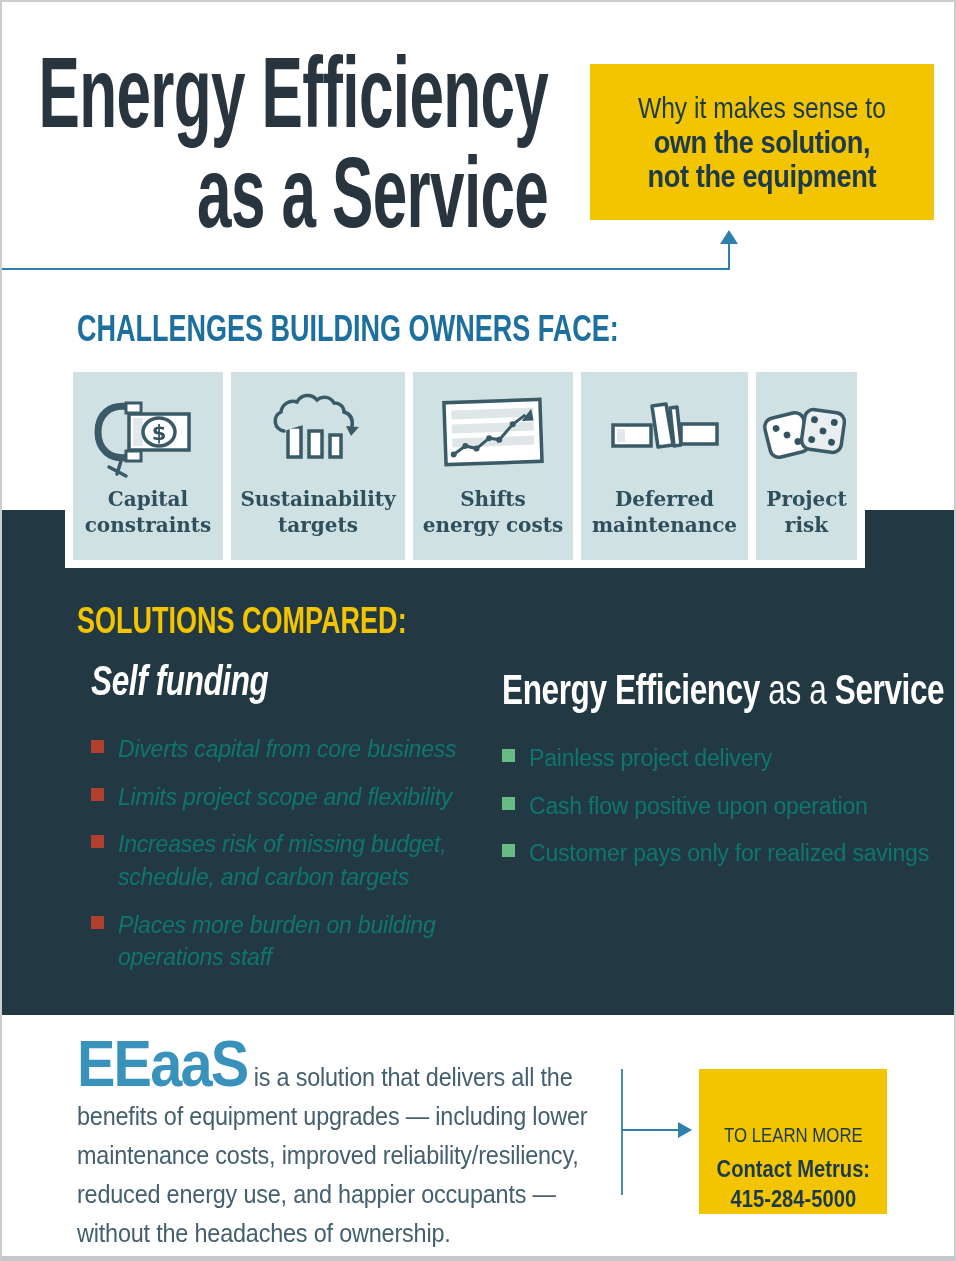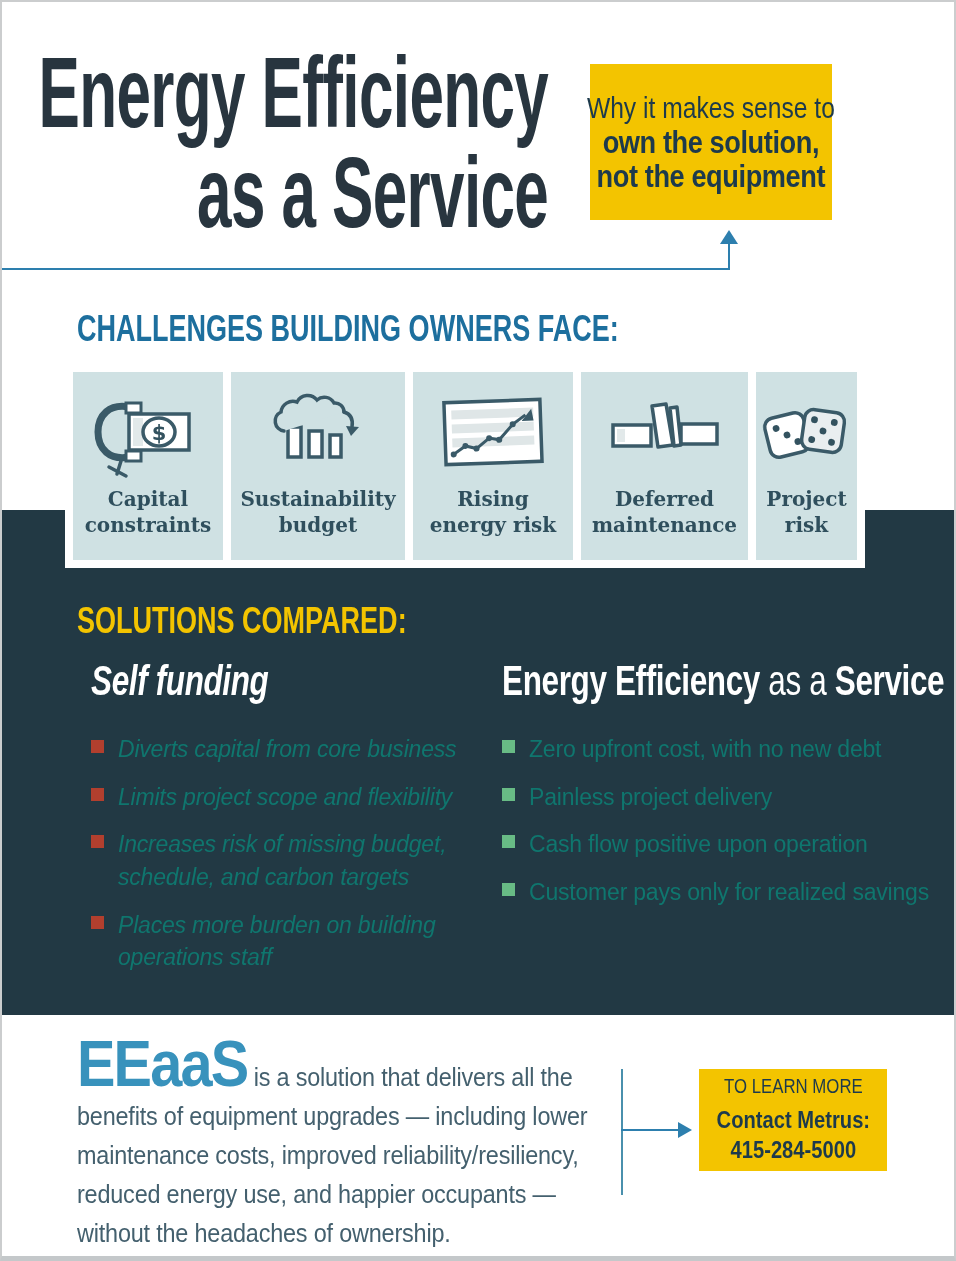--- a/index.html
+++ b/index.html
@@ -17,21 +17,21 @@
   
   .main-title {
     position:absolute; top:40px; right:406px;
     text-align:right;
     font-weight:bold; font-size:100px; line-height:100px;
     color:#28353f; letter-spacing:-1px;
     transform:scaleX(0.62); transform-origin:100% 0;
     white-space:nowrap;
   }
   .callout-box {
-    position:absolute; left:588px; top:62px; width:242px; height:156px;
+    position:absolute; left:588px; top:62px; width:344px; height:156px;
     background:#f3c400;
     display:flex; align-items:center; justify-content:center;
   }
   .callout-inner {
     transform:scaleX(0.85); transform-origin:center;
     text-align:center; color:#1d3a4c; white-space:nowrap;
   }
   .callout-line1 { font-size:29px; line-height:33px; font-weight:normal; }
   .callout-line2, .callout-line3 { font-size:32px; line-height:34px; font-weight:bold; letter-spacing:-0.5px; }
 
@@ -72,21 +72,21 @@
     position:absolute; left:0; top:508px; width:952px; height:505px;
     background:#223944; z-index:1;
   }
   .solutions-heading {
     position:absolute; left:75px; top:598px; z-index:3;
     font-weight:bold; font-size:37px; color:#f3c400;
     transform:scaleX(0.73); transform-origin:0 0; white-space:nowrap;
   }
   .col { position:absolute; top:655px; z-index:3; }
   .col-left  { left:89px;  width:385px;font-style:italic; }
-  .col-right { left:500px; width:432px; }
+  .col-right { left:500px; width:432px;margin-top:9px; }
   .col-title {
     font-size:42px; font-weight:bold; color:#ffffff; line-height:48px;
     transform:scaleX(0.75); transform-origin:0 0; white-space:nowrap;
     letter-spacing:-0.5px;
   }
   .col-title .light { font-weight:normal; }
   .bullet-list { margin-top:28px; }
   .bullet-item { display:flex; margin-bottom:15px; }
   .bullet-marker {
     flex:0 0 13px; width:13px; height:13px; margin:7px 14px 0 0;
@@ -108,22 +108,22 @@
     letter-spacing:-2px; line-height:0;
   }
   .divider-line { position:absolute; left:619px; top:1067px; width:2px; height:126px; background:#4a90ad; }
   .arrow-h-line { position:absolute; left:619px; top:1127px; width:59px; height:2px; background:#2d7fae; }
   .arrow-right {
     position:absolute; left:676px; top:1120px; width:0; height:0;
     border-top:8px solid transparent; border-bottom:8px solid transparent;
     border-left:14px solid #2d7fae;
   }
   .learn-box {
-    position:absolute; left:697px; top:1067px; width:188px; height:102px;
-    background:#f3c400; display:flex; align-items:center; justify-content:center;
+    position:absolute; left:697px; top:1067px; width:188px; height:145px;
+    background:#f3c400; display:flex; align-items:flex-end; justify-content:center;
   }
   .learn-inner {
     transform:scaleX(0.84); transform-origin:center;
     text-align:center; color:#1d3a4c; white-space:nowrap;
   }
   .learn-line1 { font-size:20px; font-weight:normal; margin-bottom:7px; }
   .learn-line2, .learn-line3 { font-size:24px; font-weight:bold; line-height:1.25; }
 
   svg text { font-family:"DejaVu Sans", sans-serif; }
 </style>
@@ -174,21 +174,21 @@
       <div class="card-icon">
         <svg width="112" height="90" viewBox="0 0 112 90">
           <rect x="26" y="36" width="13" height="30" fill="#ffffff" stroke="#3a5a68" stroke-width="3.5"></rect>
           <rect x="47" y="40" width="13" height="26" fill="#ffffff" stroke="#3a5a68" stroke-width="3.5"></rect>
           <rect x="68" y="44" width="11" height="22" fill="#ffffff" stroke="#3a5a68" stroke-width="3.5"></rect>
           <path d="M22,40 a10,10 0 0 1 -3,-19 a12,12 0 0 1 16,-10 a12,12 0 0 1 20,-2 a11,11 0 0 1 17,3 a9,9 0 0 1 10,9" fill="#cfe1e3" stroke="#3a5a68" stroke-width="3.5" stroke-linecap="round"></path>
           <path d="M82,21 q10,3 8,15" fill="none" stroke="#3a5a68" stroke-width="3.5" stroke-linecap="round"></path>
           <polygon points="84,35 97,36 89,45" fill="#3a5a68"></polygon>
         </svg>
       </div>
-      <div class="card-label">Sustainability budget</div>
+      <div class="card-label">Sustainability targets</div>
     </div>
 
     <div class="card w3">
       <div class="card-icon">
         <svg width="112" height="86" viewBox="0 0 112 86">
           <g transform="rotate(-2 56 40)">
             <rect x="8" y="8" width="96" height="62" fill="#ffffff" stroke="#3a5a68" stroke-width="3.5"></rect>
             <rect x="15" y="16" width="82" height="9" fill="#dfe6e7"></rect>
             <rect x="15" y="30" width="82" height="9" fill="#dfe6e7"></rect>
             <rect x="15" y="44" width="82" height="9" fill="#dfe6e7"></rect>
@@ -196,21 +196,21 @@
             <circle cx="16" cy="60" r="3" fill="#3a5a68"></circle>
             <circle cx="28" cy="52" r="3" fill="#3a5a68"></circle>
             <circle cx="39" cy="55" r="3" fill="#3a5a68"></circle>
             <circle cx="52" cy="45" r="3" fill="#3a5a68"></circle>
             <circle cx="62" cy="47" r="3" fill="#3a5a68"></circle>
             <circle cx="76" cy="32" r="3" fill="#3a5a68"></circle>
             <polygon points="85,29 95,17 97,29" fill="#3a5a68"></polygon>
           </g>
         </svg>
       </div>
-      <div class="card-label">Rising energy risk</div>
+      <div class="card-label">Shifts energy costs</div>
     </div>
 
     <div class="card w4">
       <div class="card-icon">
         <svg width="112" height="86" viewBox="0 0 112 86">
           <rect x="4" y="32" width="38" height="21" fill="#ffffff" stroke="#3a5a68" stroke-width="3.5"></rect>
           <rect x="8" y="36" width="8" height="13" fill="#e2e9ea"></rect>
           <polygon points="43,13 57,11 64,52 49,54" fill="#ffffff" stroke="#3a5a68" stroke-width="3.5" stroke-linejoin="round"></polygon>
           <polygon points="61,15 68,14 72,52 65,53" fill="#ffffff" stroke="#3a5a68" stroke-width="3.5" stroke-linejoin="round"></polygon>
           <rect x="72" y="31" width="36" height="20" fill="#ffffff" stroke="#3a5a68" stroke-width="3.5"></rect>
@@ -267,24 +267,20 @@
         <div class="bullet-text">Places more burden on building operations staff</div>
       </div>
     </div>
   </div>
 
   <div class="col col-right">
     <div class="col-title"><span>Energy Efficiency</span><span class="light"> as a </span><span>Service</span></div>
     <div class="bullet-list">
       <div class="bullet-item">
         <div class="bullet-marker marker-green"></div>
-        <div class="bullet-text">Zero upfront cost, with no new debt</div>
-      </div>
-      <div class="bullet-item">
-        <div class="bullet-marker marker-green"></div>
         <div class="bullet-text">Painless project delivery</div>
       </div>
       <div class="bullet-item">
         <div class="bullet-marker marker-green"></div>
         <div class="bullet-text">Cash flow positive upon operation</div>
       </div>
       <div class="bullet-item">
         <div class="bullet-marker marker-green"></div>
         <div class="bullet-text">Customer pays only for realized savings</div>
       </div>

